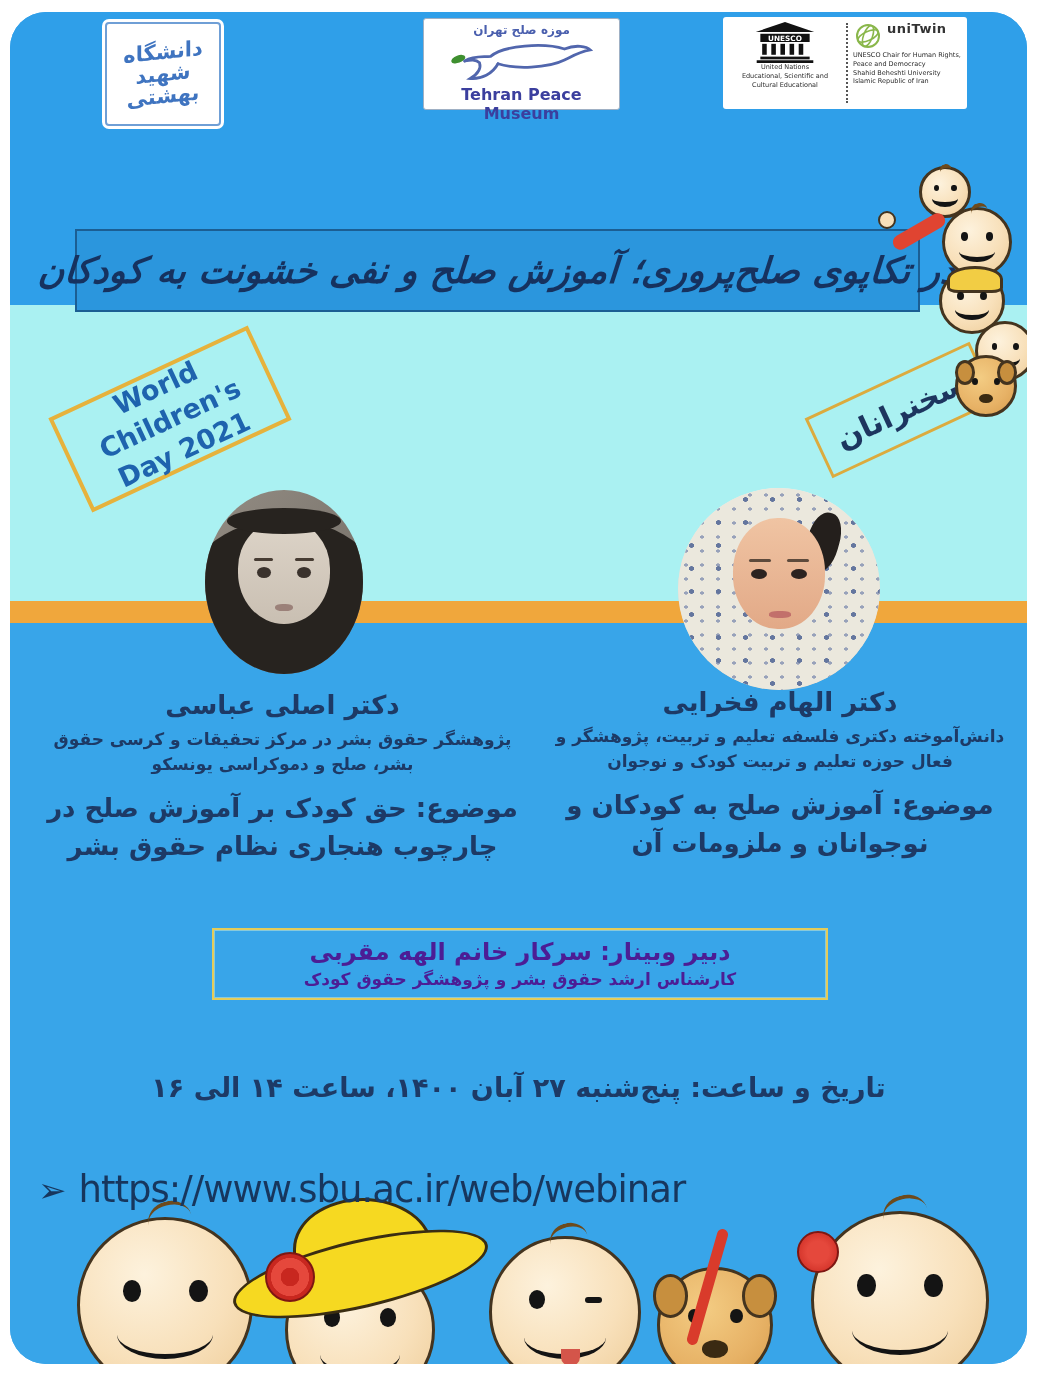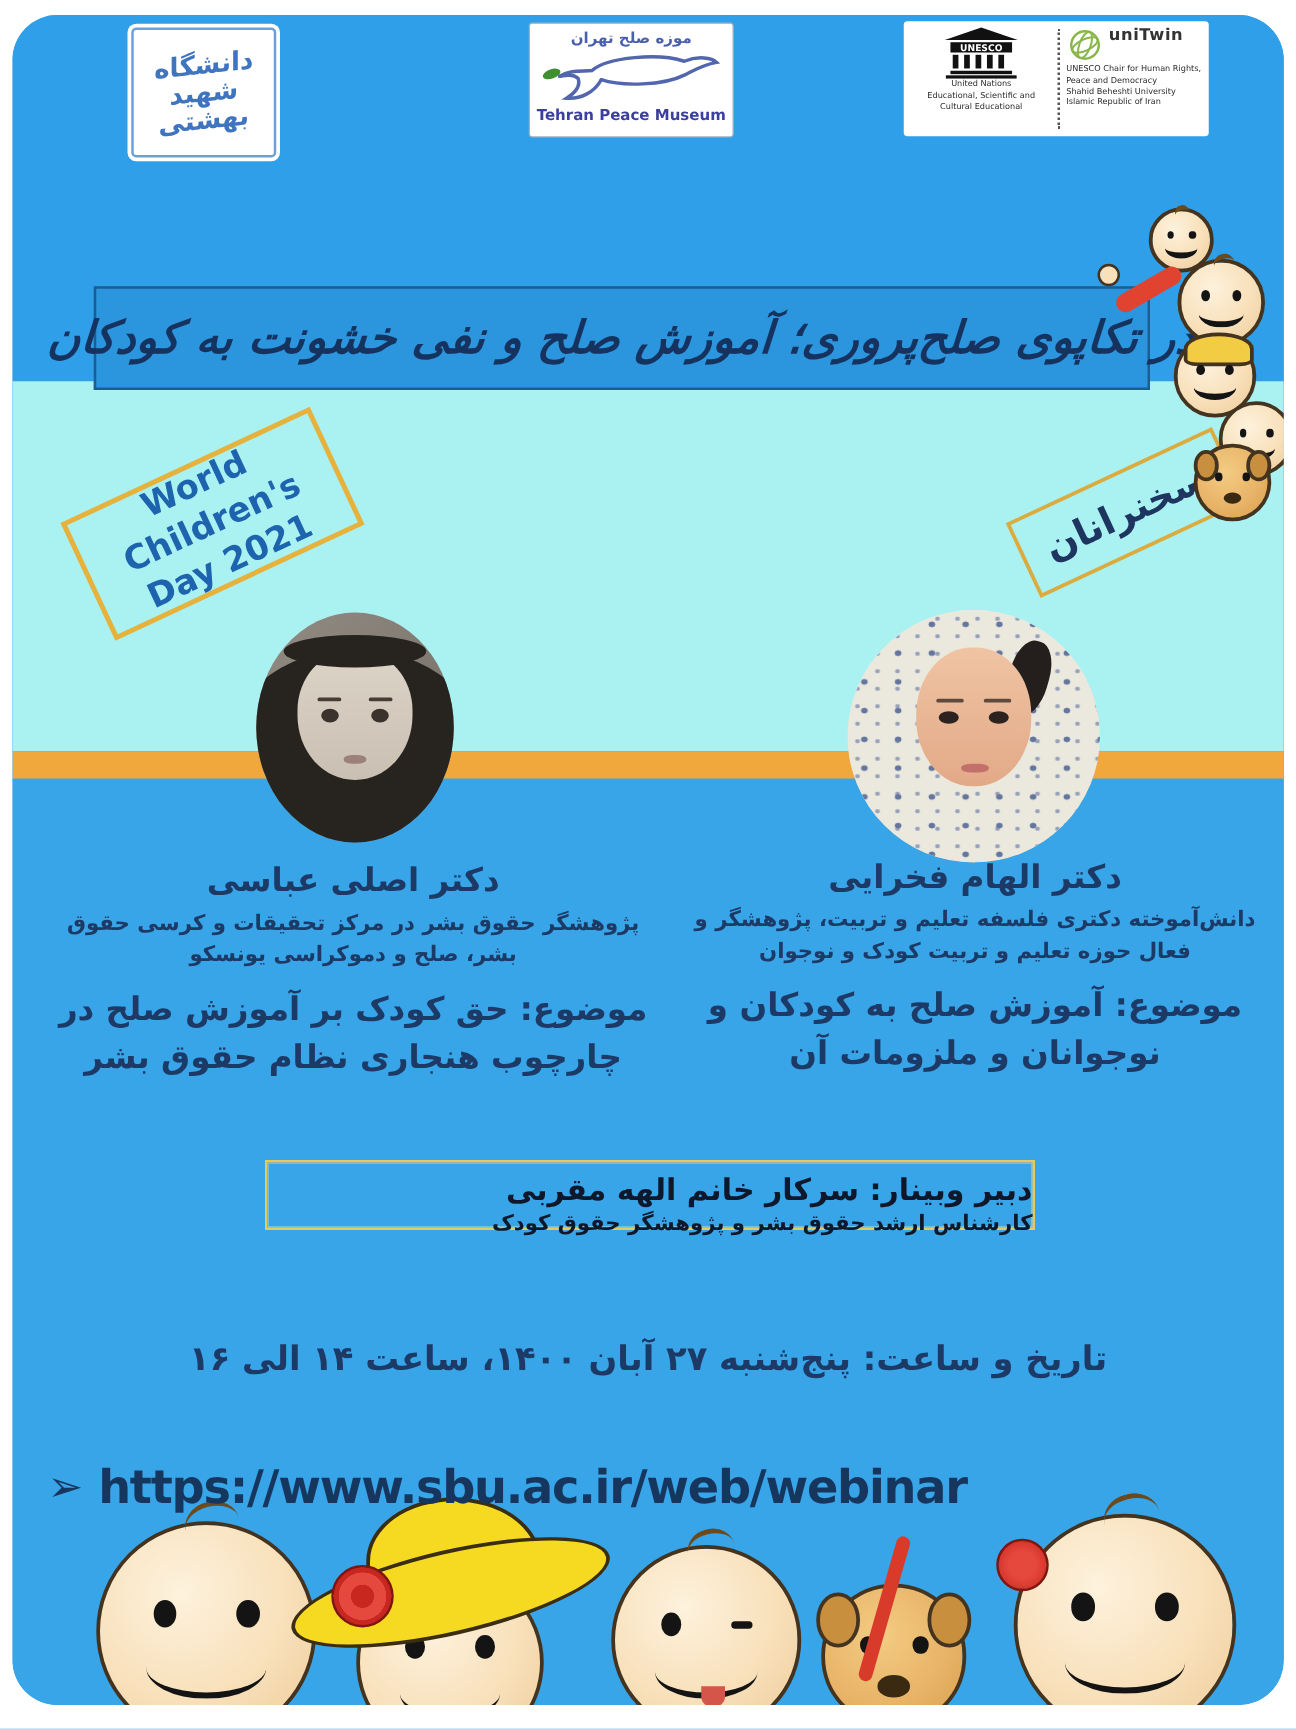--- a/index.html
+++ b/index.html
@@ -7,23 +7,23 @@
   .poster{position:absolute;left:10px;top:12px;width:1017px;height:1352px;border-radius:36px;overflow:hidden;background:#2F9FE9;}
   .sec{position:absolute;left:0;width:100%;}
   .sec-top{top:0;height:293px;background:#2F9FE9;}
   .sec-cyan{top:293px;height:296px;background:#AAF1F2;}
   .sec-orange{top:589px;height:22px;background:#F0A73C;}
   .sec-body{top:611px;height:741px;background:#38A5E9;}
 
   
   .logo-sbu{position:absolute;left:95px;top:10px;width:112px;height:100px;background:#fff;border:2px solid #6f9fd6;box-shadow:0 0 0 3px #fff;border-radius:4px;display:flex;align-items:center;justify-content:center;}
   .logo-sbu span{color:#3f74c0;font-weight:bold;font-size:21px;line-height:1.05;text-align:center;transform:rotate(-6deg) skewX(-6deg);}
-  .logo-tpm{position:absolute;left:413px;top:6px;width:164px;height:92px;background:#fff;border:1px solid #9fb0c4;border-radius:3px;text-align:center;padding-top:4px;box-sizing:border-box;}
+  .logo-tpm{position:absolute;left:413px;top:6px;width:197px;height:92px;background:#fff;border:1px solid #9fb0c4;border-radius:3px;text-align:center;padding-top:4px;box-sizing:border-box;}
   .logo-tpm .fa{color:#4a5fae;font-size:12px;font-weight:bold;}
-  .logo-tpm .en{color:#3b3f9e;font-size:12px;font-weight:bold;}
+  .logo-tpm .en{color:#3b3f9e;font-size:16px;font-weight:bold;}
   .logo-tpm svg{display:block;margin:0 auto;}
   .logo-unesco{position:absolute;left:713px;top:5px;width:244px;height:92px;background:#fff;border-radius:3px;display:flex;align-items:stretch;box-sizing:border-box;padding:4px 6px;}
   .un-left{width:112px;text-align:center;}
   .un-left svg{display:block;margin:0 auto;}
   .cap{font-size:6.5px;color:#2c2c2c;line-height:1.35;}
   .un-divider{border-left:2px dotted #555;margin:2px 5px;}
   .un-right{flex:1;text-align:left;}
   .un-right .mark{display:flex;gap:4px;}
   .un-right .word{font-size:13px;font-weight:bold;color:#333;letter-spacing:.5px;}
   .un-right .cap{text-align:left;}
@@ -63,30 +63,30 @@
 
   
   .spk{position:absolute;direction:rtl;text-align:center;color:#1d3a66;z-index:6;}
   .spk-left{left:35px;top:678px;width:475px;}
   .spk-right{left:535px;top:675px;width:470px;}
   .spk .name{font-size:26px;font-weight:bold;}
   .spk .bio{font-size:17px;font-weight:bold;line-height:1.45;margin-top:7px;}
   .spk .topic{font-size:26px;font-weight:bold;line-height:1.45;margin-top:14px;}
 
   
-  .mod-box{position:absolute;left:202px;top:916px;width:616px;height:56px;border:2px solid #E3CC5A;box-shadow:inset 0 0 0 1px rgba(255,255,200,.4);box-sizing:border-box;direction:rtl;color:#0f172a;z-index:6;padding-top:8px;}
+  .mod-box{position:absolute;left:202px;top:916px;width:616px;height:72px;border:2px solid #E3CC5A;box-shadow:inset 0 0 0 1px rgba(255,255,200,.4);box-sizing:border-box;text-align:center;direction:rtl;color:#4c1d95;z-index:6;padding-top:8px;}
   .mod-box .l1{font-size:24px;font-weight:bold;}
   .mod-box .l2{font-size:17px;font-weight:bold;margin-top:3px;}
 
   
   .date-line{position:absolute;left:0;top:1060px;width:100%;text-align:center;direction:rtl;color:#1d3a66;font-size:27px;font-weight:bold;z-index:6;}
   .link-line{position:absolute;left:0;top:1126px;width:100%;text-align:center;direction:rtl;color:#1d3a66;font-size:21px;font-weight:bold;z-index:6;}
   .url-line{position:absolute;left:28px;top:1156px;display:flex;align-items:center;gap:12px;direction:ltr;color:#17365D;z-index:6;}
   .url-line .arrow{font-size:34px;line-height:1;}
-  .url-line .url{font-size:37px;font-weight:bold;letter-spacing:-1px;text-align:right;}
+  .url-line .url{font-size:37px;font-weight:normal;letter-spacing:-1px;text-align:right;}
 
   
   .kid{position:absolute;border-radius:50%;background:radial-gradient(circle at 38% 32%,#fdf2dd,#f8e0ba 55%,#edcb97);border:3px solid #44341f;box-sizing:border-box;z-index:4;}
   .kid .eye{position:absolute;width:11%;height:13%;background:#141414;border-radius:50%;top:35%;}
   .kid .eye.l{left:25%}.kid .eye.r{right:25%}
   .kid .eye.wink{height:4%;top:40%;border-radius:3px;}
   .kid .smile{position:absolute;left:22%;right:22%;bottom:18%;height:26%;border-bottom:5px solid #141414;border-radius:0 0 100% 100%;}
   .kid .tuft{position:absolute;top:-11%;left:40%;width:26%;height:20%;border-top:4px solid #6d4a1c;border-radius:50%;transform:rotate(-14deg);}
   .kid .hairblob{position:absolute;top:-8%;left:8%;width:84%;height:34%;background:#f2cd44;border:3px solid #44341f;border-radius:50% 50% 20% 20%;z-index:-1;}
   .kid .tongue{position:absolute;bottom:13%;left:47%;width:13%;height:12%;background:#d4554a;border-radius:0 0 50% 50%;}

